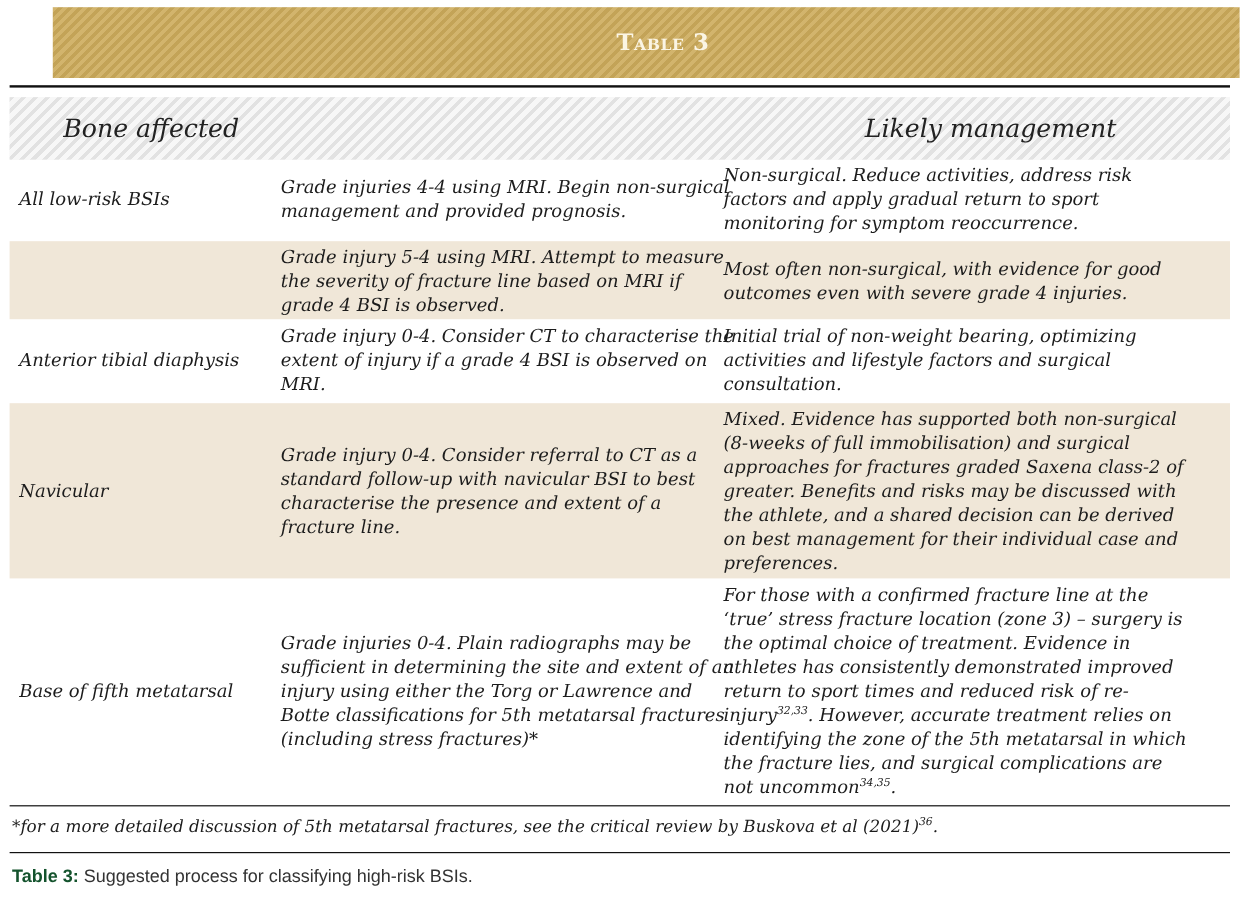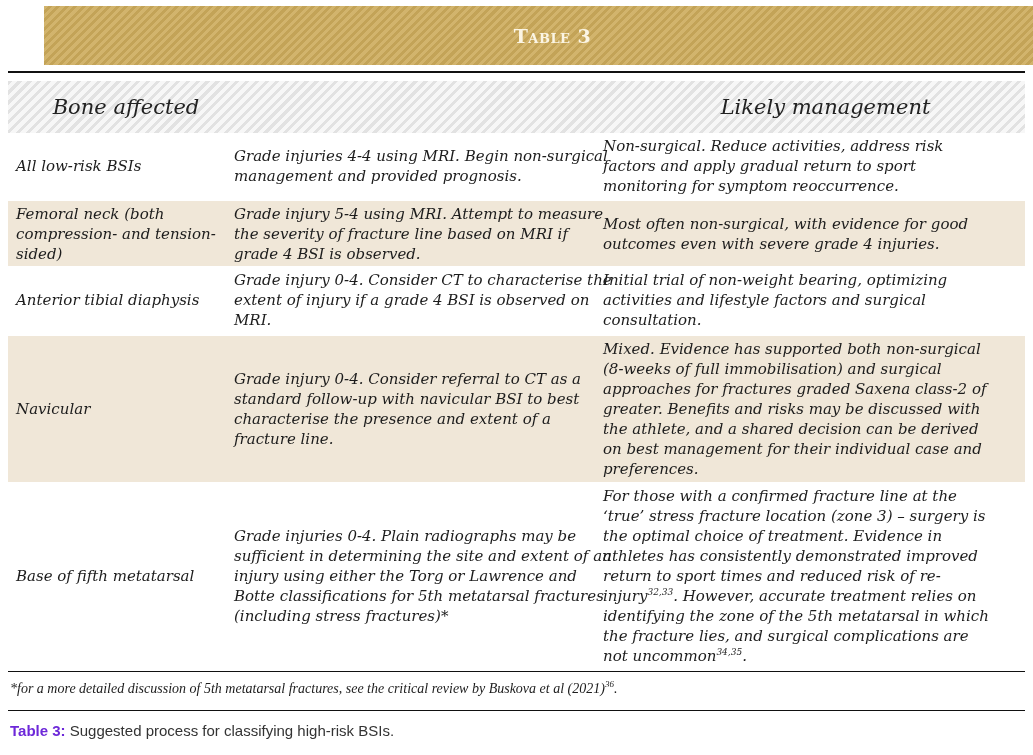--- a/index.html
+++ b/index.html
@@ -35,25 +35,25 @@
   .row { position: absolute; left: 8px; width: 1017px; }
   .row.shade { background: #f0e7d8; }
   .cell { position: absolute; top: 0; height: 100%; display: flex; align-items: center;
           font-style: italic; font-size: 15px; line-height: 20px; color: #1c1c1c; }
   .c1 { left: 8px; width: 215px; }
   .c2 { left: 226px; width: 380px; }
   .c3 { left: 595px; width: 395px; }
   sup { font-size: 9px; line-height: 0; }
 
   .footnote-rule1 { position: absolute; left: 8px; top: 671px; width: 1017px; height: 1px; background: #111; }
-  .footnote { position: absolute; left: 10px; top: 681px; font-style: italic; font-size: 14px; color: #1c1c1c; font-family: Liberation Serif, serif; }
+  .footnote { position: absolute; left: 10px; top: 681px; font-style: italic; font-size: 14px; color: #1c1c1c; }
   .footnote-rule2 { position: absolute; left: 8px; top: 710px; width: 1017px; height: 1px; background: #111; }
   .caption { position: absolute; left: 10px; top: 722px; font-family: "Liberation Sans", sans-serif;
              font-size: 15px; color: #333; }
-  .caption b { font-weight: bold; color: #6d28d9; }
+  .caption b { font-weight: bold; color: #14532d; }
 </style>
 </head>
 <body>
 
 <div class="title-band">
   <span class="title-text">Table 3</span>
 </div>
 <div class="title-rule"></div>
 
 <div class="header-band">
@@ -61,21 +61,20 @@
   <div class="hcell hc3">Likely management</div>
 </div>
 
 <div class="row" style="top:135px;height:62px;">
   <div class="cell c1">All low-risk BSIs</div>
   <div class="cell c2">Grade injuries 4-4 using MRI. Begin non-surgical management and provided prognosis.</div>
   <div class="cell c3">Non-surgical. Reduce activities, address risk factors and apply gradual return to sport monitoring for symptom reoccurrence.</div>
 </div>
 
 <div class="row shade" style="top:201px;height:65px;">
-  <div class="cell c1">Femoral neck (both compression- and tension-sided)</div>
   <div class="cell c2">Grade injury 5-4 using MRI. Attempt to measure the severity of fracture line based on MRI if grade 4 BSI is observed.</div>
   <div class="cell c3">Most often non-surgical, with evidence for good outcomes even with severe grade 4 injuries.</div>
 </div>
 
 <div class="row" style="top:268px;height:64px;">
   <div class="cell c1">Anterior tibial diaphysis</div>
   <div class="cell c2">Grade injury 0-4. Consider CT to characterise the extent of injury if a grade 4 BSI is observed on MRI.</div>
   <div class="cell c3">Initial trial of non-weight bearing, optimizing activities and lifestyle factors and surgical consultation.</div>
 </div>
 

